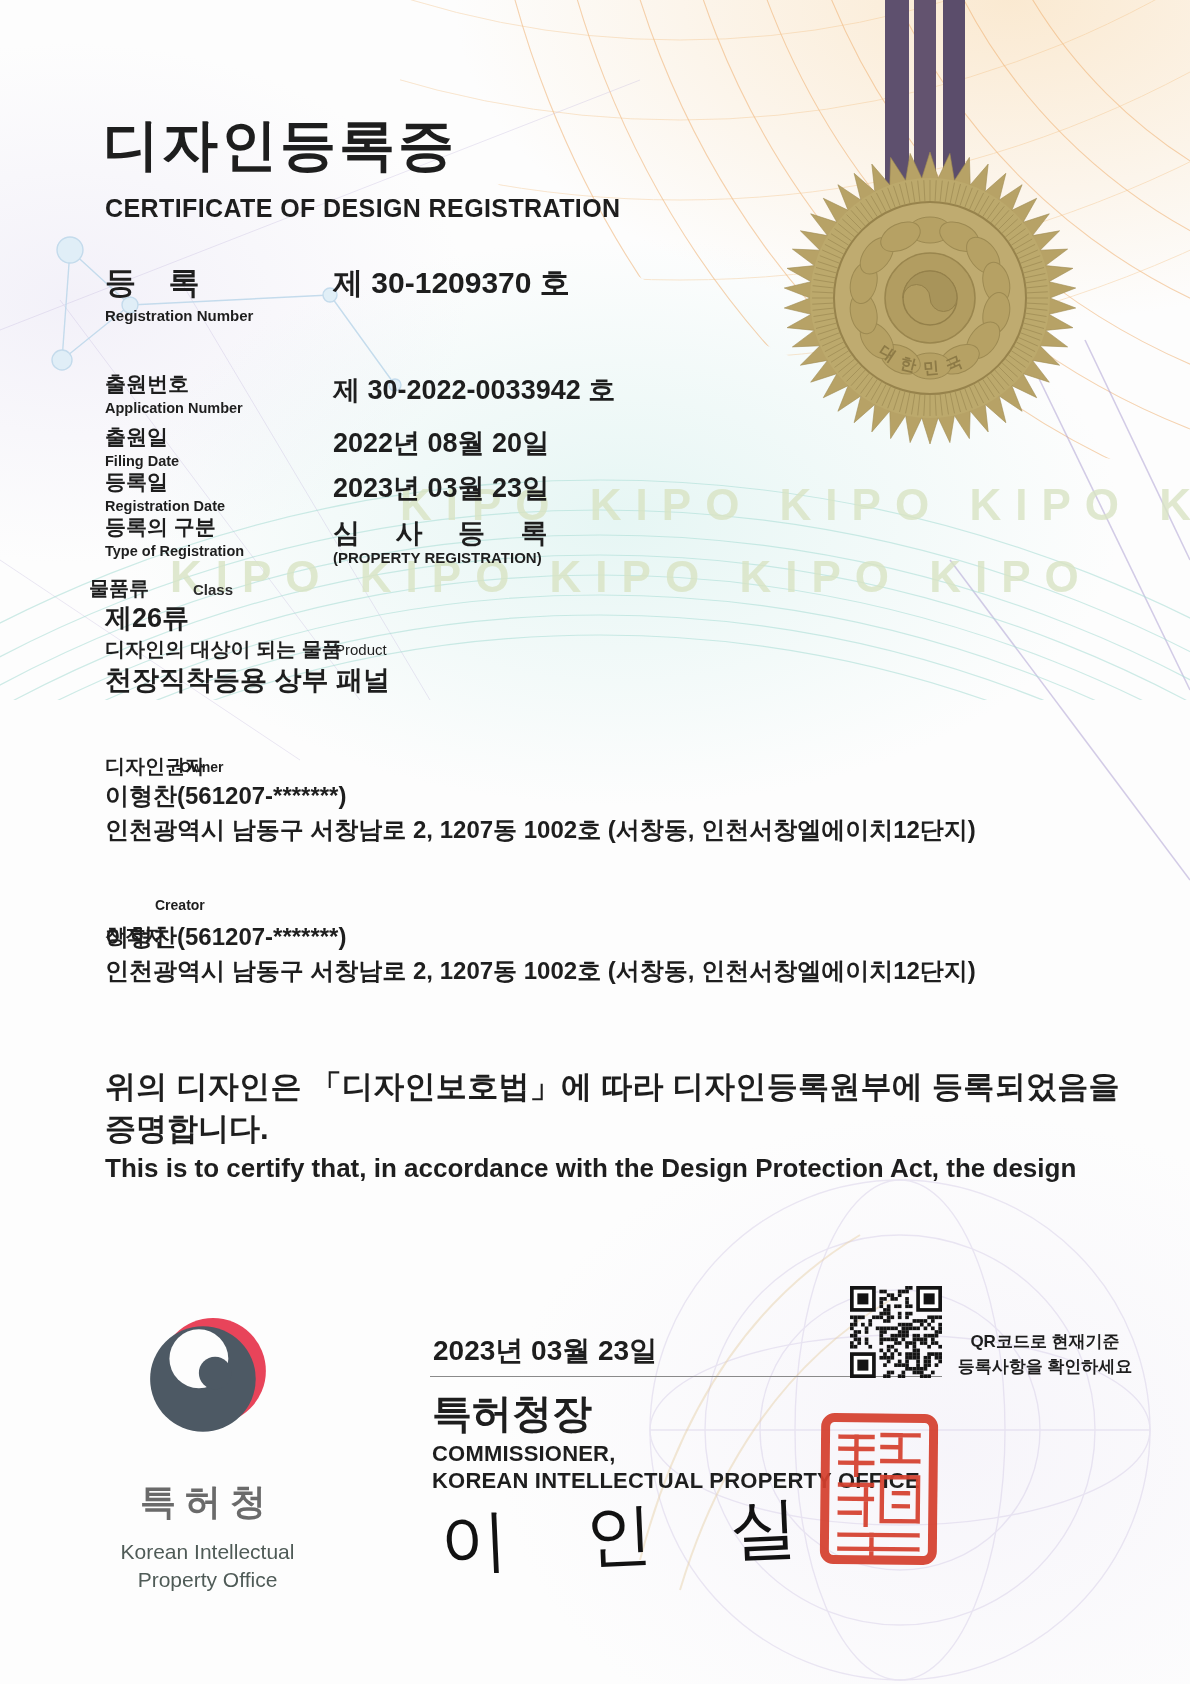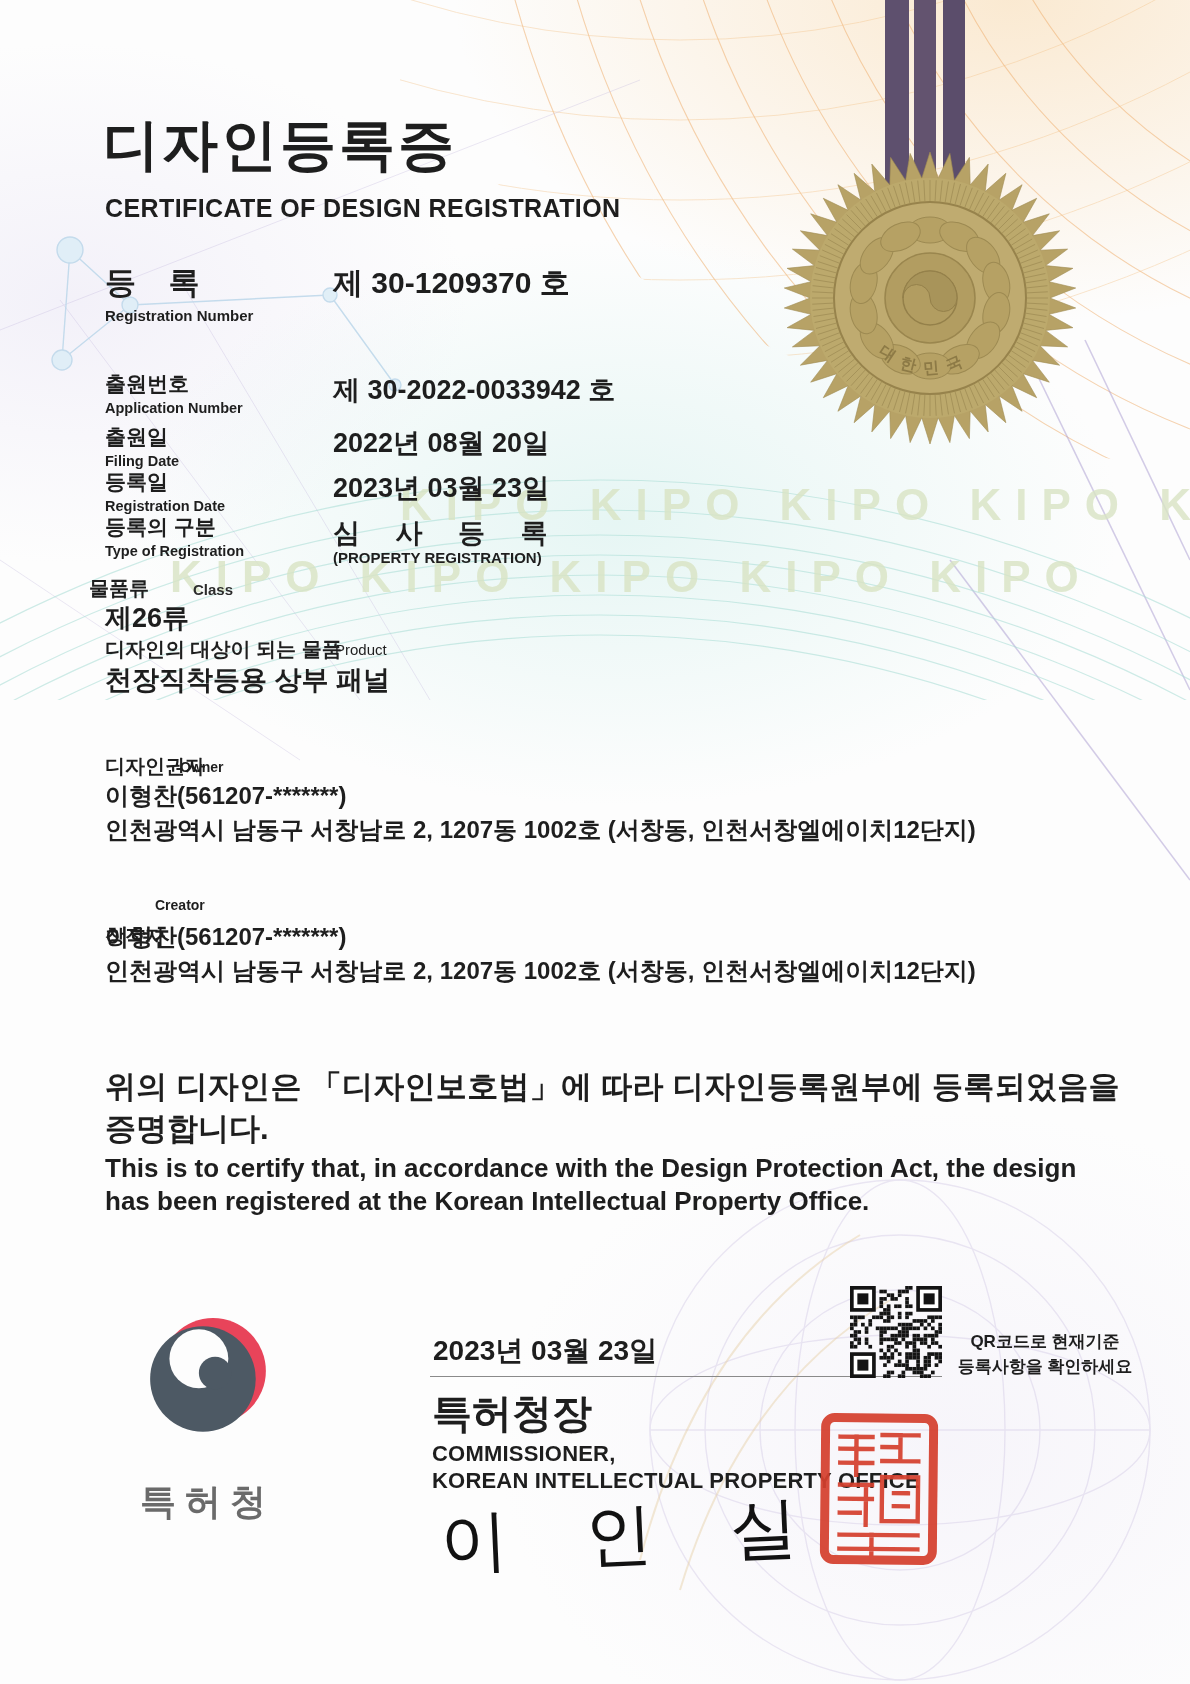--- a/index.html
+++ b/index.html
@@ -369,21 +369,20 @@
   <div class="abs own-ad">인천광역시 남동구 서창남로 2, 1207동 1002호 (서창동, 인천서창엘에이치12단지)</div>
 
   <div class="abs cre-ko">창작자</div>
   <div class="abs cre-en">Creator</div>
   <div class="abs cre-nm">이형찬(561207-*******)</div>
   <div class="abs cre-ad">인천광역시 남동구 서창남로 2, 1207동 1002호 (서창동, 인천서창엘에이치12단지)</div>
 
   <div class="abs st-ko1">위의 디자인은 「디자인보호법」에 따라 디자인등록원부에 등록되었음을</div>
   <div class="abs st-ko2">증명합니다.</div>
   <div class="abs st-en1">This is to certify that, in accordance with the Design Protection Act, the design</div>
-  <div class="abs st-en2">has been registered at the Korean Intellectual Property Office.</div>
 
   <div class="abs iss-date">2023년 03월 23일</div>
   <div class="abs iss-rule"></div>
   <div class="abs comm-ko">특허청장</div>
   <div class="abs comm-en1">COMMISSIONER,</div>
   <div class="abs comm-en2">KOREAN INTELLECTUAL PROPERTY OFFICE</div>
   <div class="abs sig">이 인 실</div>
 
   <svg class="qr" id="qr-svg" width="92" height="92" viewBox="0 0 92 92">
       <g fill="#141414">
@@ -620,14 +619,18 @@
     </g>
   </svg>
 
   <svg class="logo" width="132" height="132" viewBox="0 0 130 130">
     <circle cx="70" cy="58" r="52" fill="#e8445a"></circle>
     <circle cx="60" cy="66" r="52" fill="#4d5964"></circle>
     <circle cx="56" cy="46" r="29" fill="#fdfdfd"></circle>
     <circle cx="72" cy="60" r="16" fill="#4d5964"></circle>
   </svg>
   <div class="abs logo-ko">특허청</div>
+  <div class="abs logo-en">
+    <div>Korean Intellectual</div>
+    <div>Property Office</div>
+  </div>
 
 </div>
 
 </body></html>

